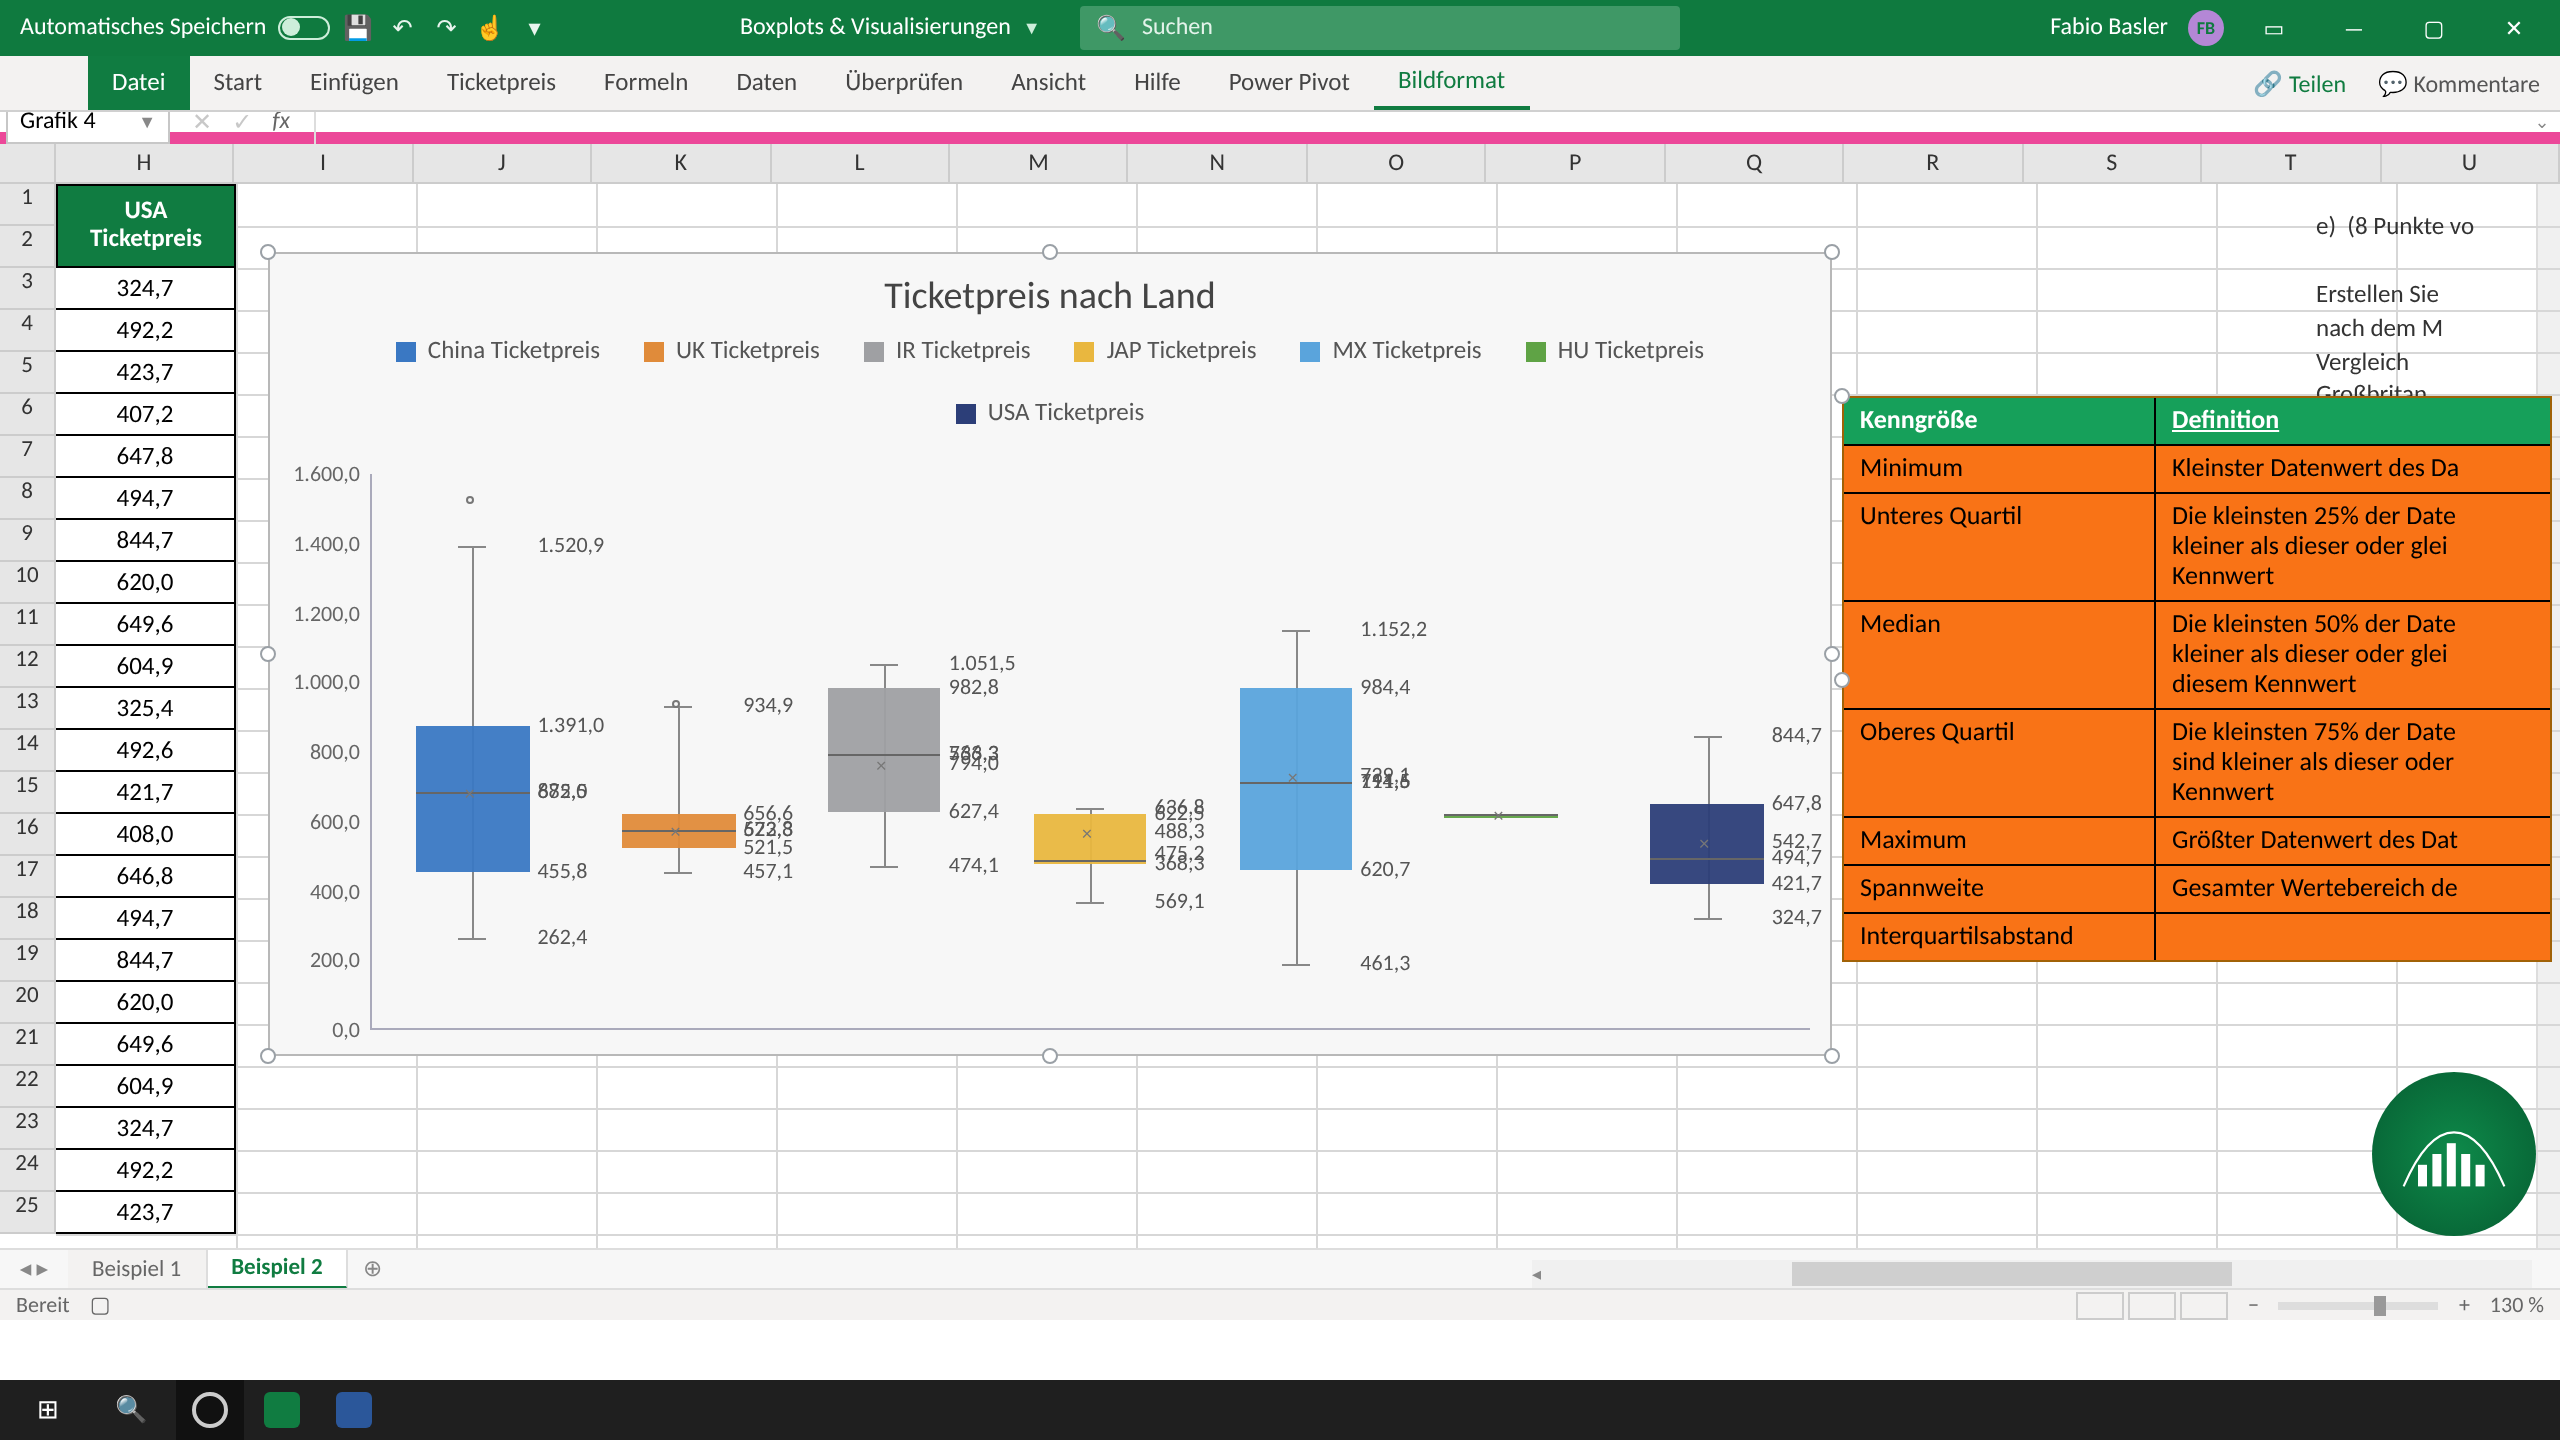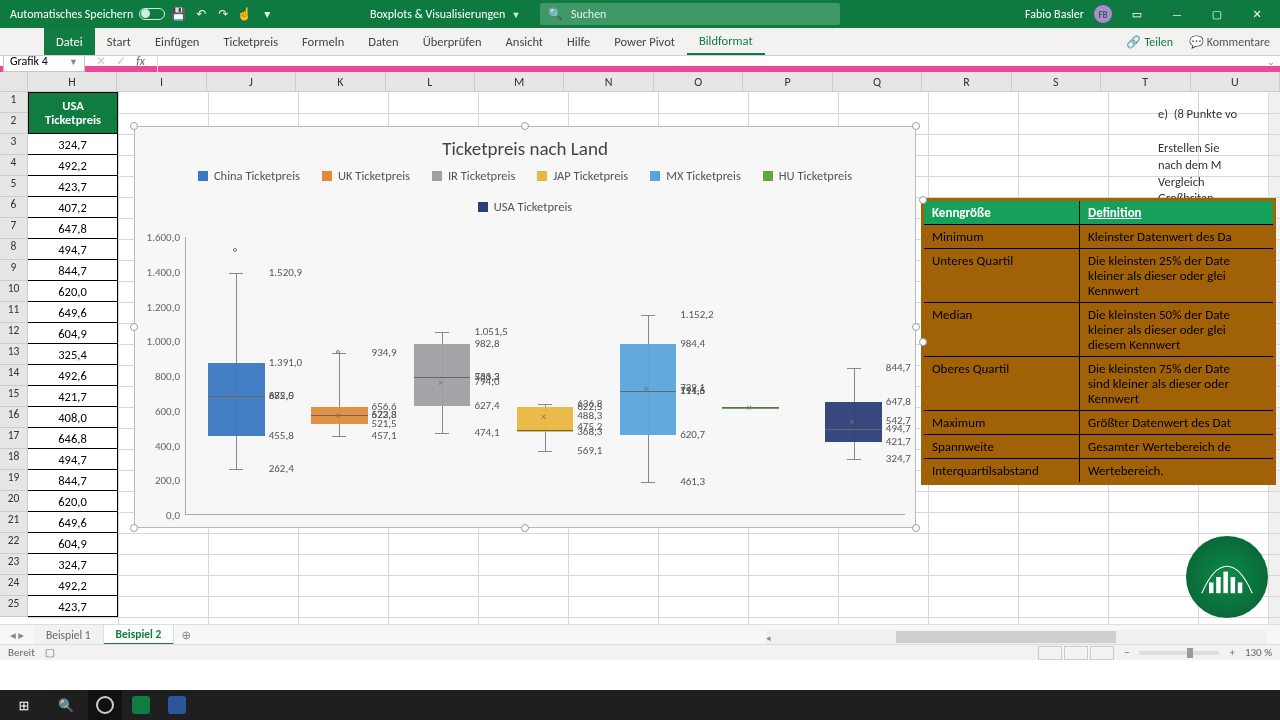--- a/index.html
+++ b/index.html
@@ -69,21 +69,21 @@
   .boxg { position: absolute; }
   .whisker-v { position: absolute; width: 0; border-left: 1px solid #888; left: 50%; }
   .whisker-cap { position: absolute; width: 14px; height: 0; border-top: 1px solid #888; left: 50%; margin-left: -7px; }
   .box-rect { position: absolute; left: 0; width: 100%; }
   .box-med { position: absolute; left: 0; width: 100%; height: 0; border-top: 1px solid #666; }
   .mean-x { position: absolute; left: 50%; margin-left: -4px; font-size: 10px; color: #777; }
   .dlabel { position: absolute; font-size: 11px; color: #555; white-space: nowrap; }
   .outlier { position: absolute; width: 4px; height: 4px; border-radius: 50%; border: 1px solid #777; left: 50%; margin-left: -3px; }
 
   
-  .side-table { position: absolute; left: 921px; top: 126px; width: 355px; border: 3px solid #a16207; background: #a16207; font-size: 13px; }
+  .side-table { position: absolute; left: 921px; top: 126px; width: 355px; border: 1px solid #a16207; background: #f97316; font-size: 13px; }
   .side-table .hrow { display: flex; background: #16a05a; color: #fff; font-weight: 600; }
   .side-table .drow { display: flex; border-top: 1px solid #000; }
   .side-table .c1 { width: 156px; padding: 4px 8px; border-right: 1px solid #000; }
   .side-table .c2 { flex: 1; padding: 4px 8px; }
   .side-handle { position: absolute; width: 8px; height: 8px; background: #fff; border: 1px solid #9aa0a6; border-radius: 50%; }
 
   .right-text { position: absolute; left: 1158px; top: 34px; font-size: 12.5px; color: #333; line-height: 1.35; }
 
   
   .sheet-bar { position: absolute; left: 0; bottom: 16px; height: 20px; width: 100%; background: #f7f7f7; border-top: 1px solid #ddd; display: flex; align-items: center; font-size: 11.5px; }
@@ -501,21 +501,20 @@
         <div class="drow">
           <div class="c1">Maximum</div>
           <div class="c2" style="white-space:pre-line;">Größter Datenwert des Dat</div>
         </div>
         <div class="drow">
           <div class="c1">Spannweite</div>
           <div class="c2" style="white-space:pre-line;">Gesamter Wertebereich de</div>
         </div>
         <div class="drow">
           <div class="c1">Interquartilsabstand</div>
-          <div class="c2" style="white-space:pre-line;">Wertebereich, </div>
         </div>
       </div>
 
     <div class="circle-logo">
       <svg viewBox="0 0 60 40">
           <path d="M2 38 Q15 8 30 8 Q45 8 58 38" fill="none" stroke="#fff" stroke-width="1.2"></path>
       <rect x="10" y="26" width="5" height="12" fill="#fff"></rect>
           <rect x="18" y="20" width="5" height="18" fill="#fff"></rect>
       <rect x="26" y="14" width="5" height="24" fill="#fff"></rect>
           <rect x="34" y="20" width="5" height="18" fill="#fff"></rect>

